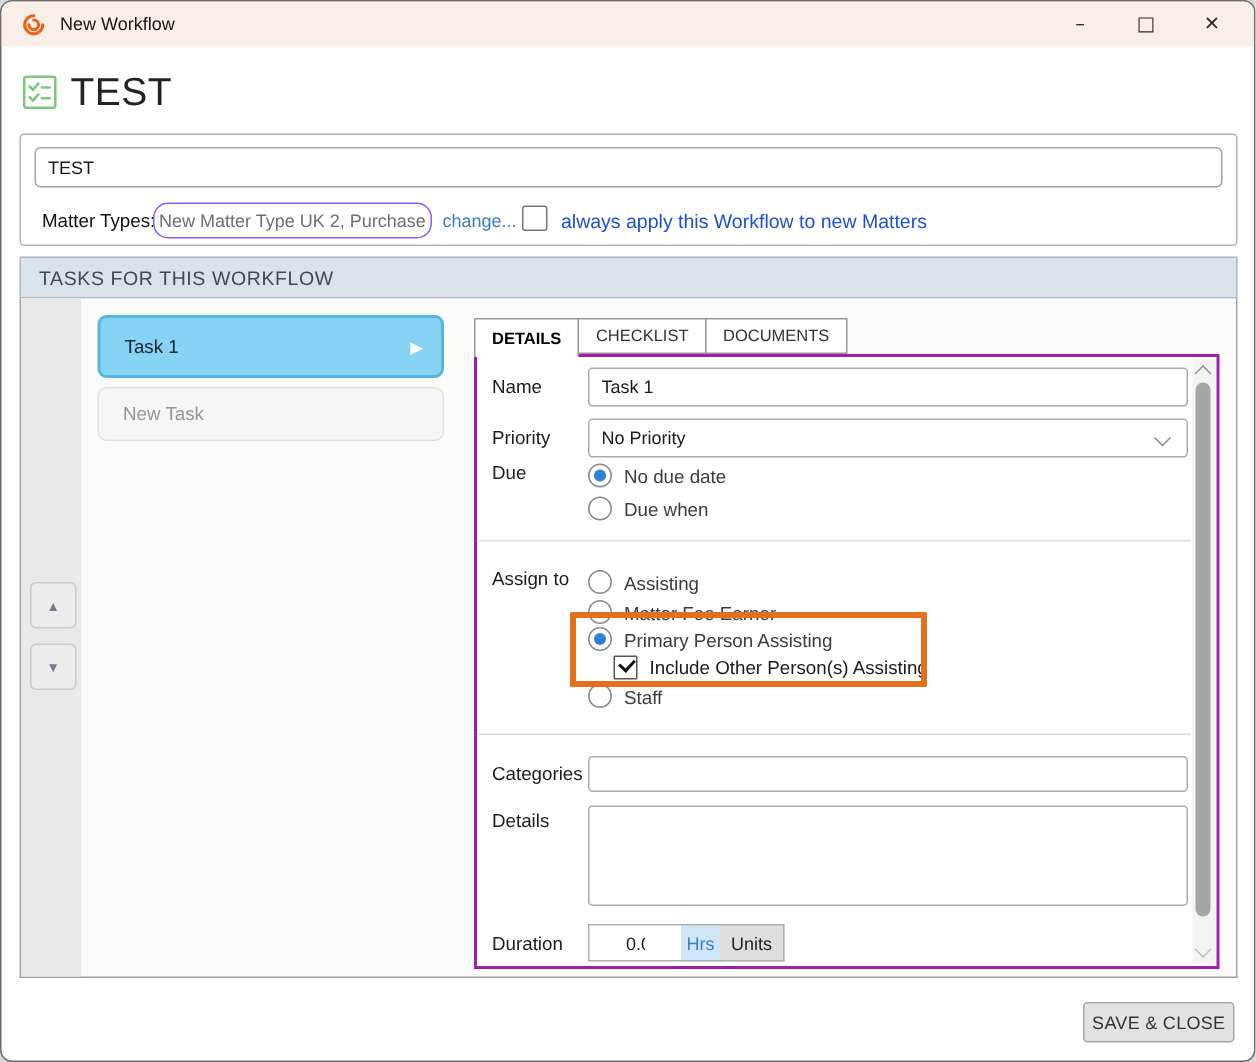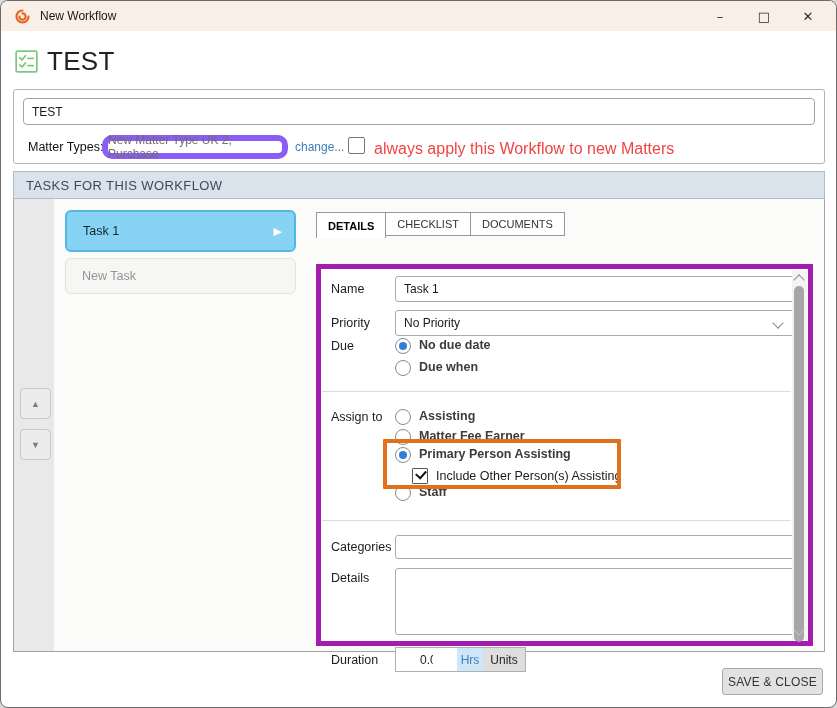--- a/index.html
+++ b/index.html
@@ -31,26 +31,26 @@
 
   
   .wf-box { position:absolute; left:12px; top:88px; width:812px; height:75px;
     border:1px solid #b3b3b3; border-radius:3px; background:#fff; }
   .wf-name-input { position:absolute; left:9px; top:8px; width:792px; height:27px;
     border:1px solid #a3a3a3; border-radius:4px; padding:0 8px; font-size:12px;
     font-family:"Liberation Sans",sans-serif; color:#1a1a1a; }
   .mt-row { position:absolute; left:0; top:44px; width:100%; height:26px; }
   .mt-label { position:absolute; left:14px; top:6px; font-size:12.5px; color:#111; }
   .mt-pill { position:absolute; left:88px; top:1px; width:186px; height:24px;
-    border:6px solid #8b5cf6; border-radius:10px; background:#fff; font-size:12px;
+    border:1px solid #8b5cf6; border-radius:10px; background:#fff; font-size:12px;
     color:#6f6f6f; display:flex; align-items:center; justify-content:center; cursor:default; }
   .mt-change { position:absolute; left:281px; top:6px; font-size:12px; color:#3d7dbd; cursor:pointer; }
   .mt-check { position:absolute; left:334px; top:3px; width:17px; height:17px;
     border:1px solid #767676; border-radius:2px; background:#fff; }
-  .mt-check-label { position:absolute; left:360px; top:6px; font-size:16px; color:#ef4444; }
+  .mt-check-label { position:absolute; left:360px; top:6px; font-size:13px; color:#1d4ed8; }
 
   
   .tasks-header { position:absolute; left:12px; top:170px; width:812px; height:28px;
     background:#dae3eb; border:1px solid #b2bcc5; display:flex; align-items:center;text-align:center; }
   .tasks-header span { margin-left:12px; font-size:13px; color:#3d4a58; letter-spacing:.4px; }
 
   .tasks-panel { position:absolute; left:12px; top:198px; width:812px; height:453px;
     background:#fbfbfa; border:1px solid #a2a2a2; border-top:none; }
   .reorder-strip { position:absolute; left:0; top:0; width:40px; height:100%; background:#e9e9e9; }
   .reorder-btn { position:absolute; left:6px; width:31px; height:31px; background:#ececec;
@@ -66,32 +66,32 @@
   .task-new { top:59px; height:36px; background:#f6f6f5; border:1px solid #e1e1e0; }
   .task-new .task-label { margin-left:16px; font-size:12.5px; color:#959595; }
 
   
   .details-area { position:absolute; left:302px; top:13px; width:497px; height:434px; }
   .tabs { position:absolute; left:0; top:0; height:26px; display:flex; z-index:2; }
   .tab { height:24px; padding:0 11px; background:#fff; border:1px solid #979797;
     font-size:11px; color:#333; display:flex; align-items:center; margin-right:-1px; cursor:default; }
   .tab.active { height:26px; font-weight:700; color:#000; border-bottom:none; z-index:3; }
   .card-body { position:absolute; left:0; top:24px; right:0; bottom:0;
-    border:5px solid #a21caf; background:#fff;margin-top:28px; }
+    border:2px solid #a21caf; background:#fff; }
 
   .f-label { position:absolute; left:10px; font-size:12.5px; color:#1c1c1c; }
   .f-input { position:absolute; left:74px; width:400px; height:26px; border:1px solid #ababab;
     border-radius:3px; padding:0 8px; font-size:12px; font-family:"Liberation Sans",sans-serif; color:#1a1a1a; background:#fff; }
   .f-select { position:absolute; left:74px; width:400px; height:26px; border:1px solid #ababab;
     border-radius:3px; background:#fff; display:flex; align-items:center; padding:0 8px;
     font-size:12px; color:#1a1a1a; cursor:default; }
   .chevron { position:absolute; right:12px; top:8px; width:8px; height:8px;
     border-right:1.6px solid #8a8a8a; border-bottom:1.6px solid #8a8a8a; transform:rotate(45deg); }
 
-  .radio-row { position:absolute; display:flex; align-items:flex-start; height:18px;font-weight:bold; }
+  .radio-row { position:absolute; display:flex; align-items:flex-end; height:18px; }
   .radio { width:16px; height:16px; border:1px solid #8a8a8a; border-radius:50%; background:#fff;
     position:relative; flex:none; }
   .radio.on::after { content:""; position:absolute; left:3px; top:3px; width:8px; height:8px;
     border-radius:50%; background:#2f80d6; }
   .radio-row .r-label { margin-left:8px; font-size:12.5px; color:#3c3c3c; }
 
   .chk-row { position:absolute; display:flex; align-items:center; height:18px; }
   .chk { width:16px; height:16px; border:1px solid #555; border-radius:1px; background:#fff;
     position:relative; flex:none; }
   .chk.on::after { content:""; position:absolute; left:3px; top:1px; width:8px; height:5px;

